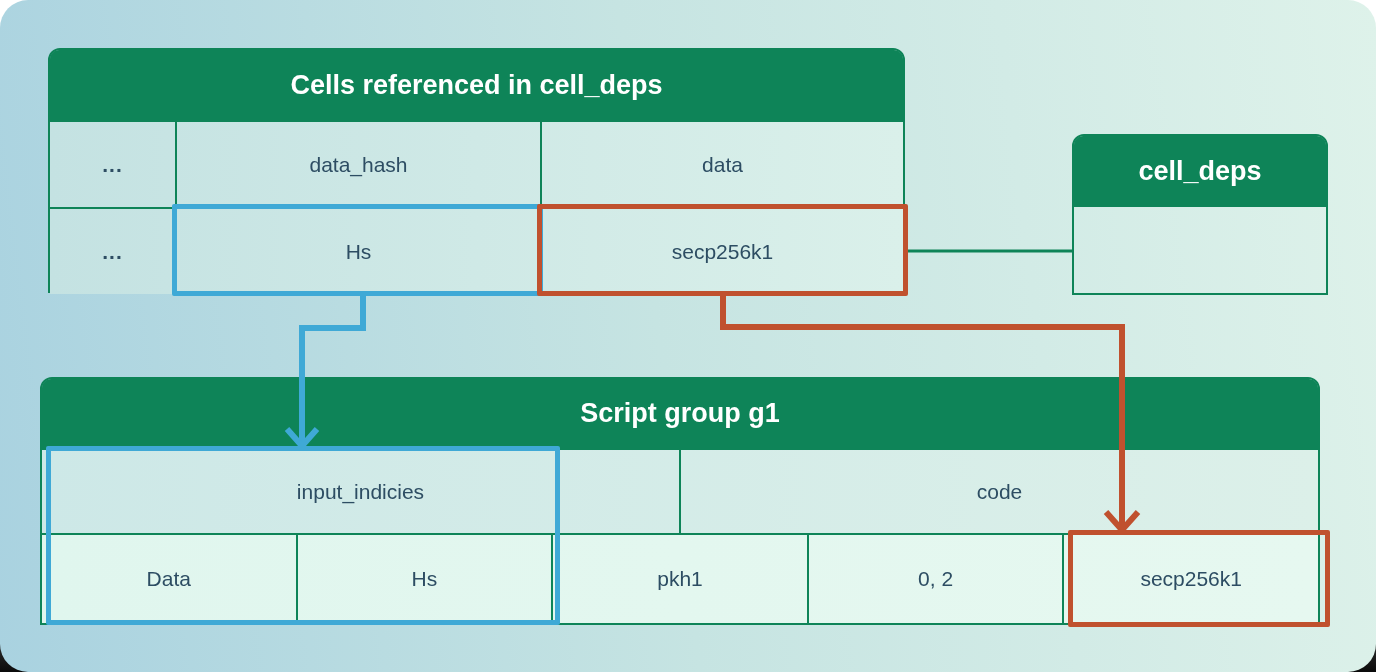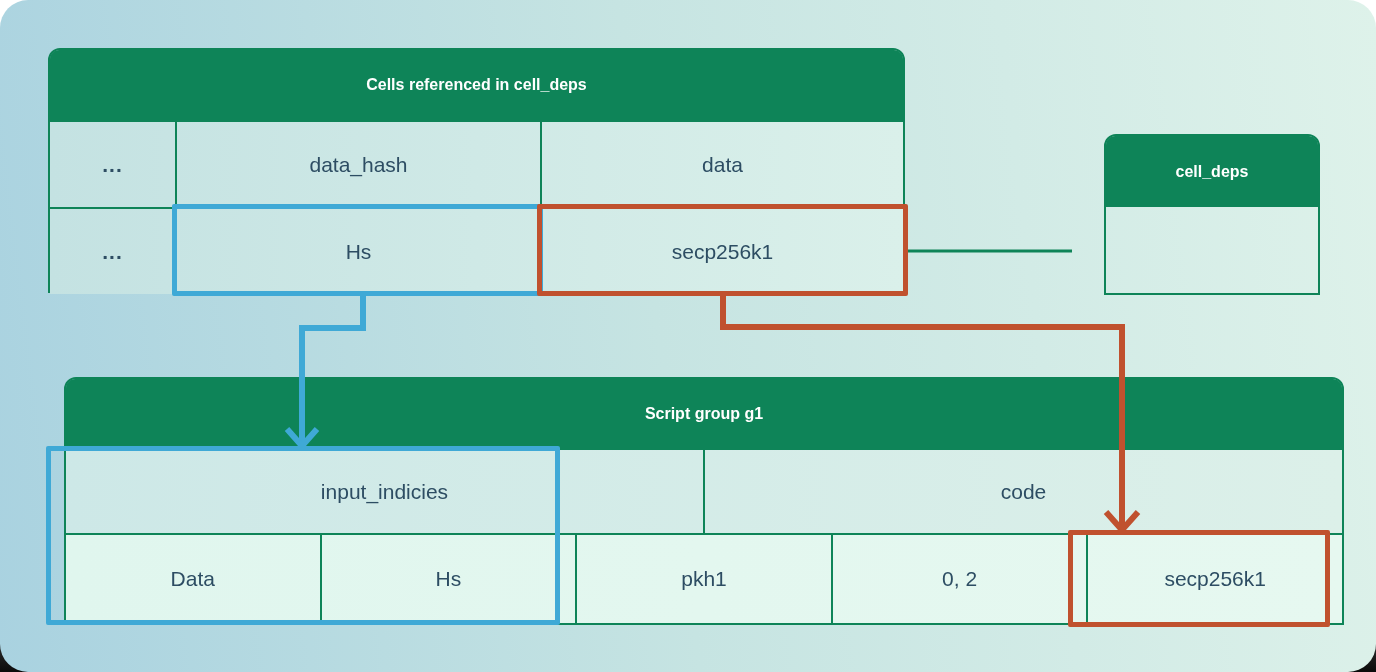--- a/index.html
+++ b/index.html
@@ -12,21 +12,21 @@
     position:relative; width:1376px; height:672px;
     border-radius:28px; overflow:hidden;
     background: linear-gradient(83deg, #a9d2e0 0%, #c6e4e2 48%, #def2ea 100%);
   }
   .dtable {
     position:absolute; box-sizing:border-box;
     border:2px solid #0e8458; border-radius:12px 12px 0 0;
   }
   .thead {
     background:#0e8458; color:#ffffff;
-    font-weight:700; font-size:16px;
+    font-weight:700; font-size:27px;
     display:flex; align-items:center; justify-content:center;
     border-radius:9px 9px 0 0;
   }
   .trow { display:flex; border-top:2px solid #0e8458; }
   .cell {
     box-sizing:border-box; border-left:2px solid #0e8458;
     display:flex; align-items:center; justify-content:center;
     font-size:21px; color:#2d4d63; overflow:hidden;
   }
   .cell:first-child { border-left:none; }
@@ -34,27 +34,27 @@
 
   
   .top-table { left:48px; top:48px; width:857px; height:245px; }
   .top-table .thead { height:70px; }
   .top-table .trow { height:85px; background:linear-gradient(90deg,#c4e2e2,#daf0ea); }
   .top-table .col-a { flex:0 0 125px; }
   .top-table .col-b { flex:0 0 365px; }
   .top-table .col-c { flex:1; }
 
   
-  .celldeps-table { left:1072px; top:134px; width:216px; height:161px;margin-left:32px; }
+  .celldeps-table { left:1072px; top:134px; width:256px; height:161px; }
   .celldeps-table .thead { height:71px; }
   .celldeps-table .trow { height:84px; background:#e4f6ee; }
   .celldeps-table .col-full { flex:1; }
 
   
-  .script-table { left:64px; top:377px; width:1280px; height:248px; }
+  .script-table { left:40px; top:377px; width:1280px; height:248px; }
   .script-table .thead { height:69px; }
   .script-table .labels-row { height:83px; background:linear-gradient(90deg,#cde8e7,#dcf0e9); }
   .script-table .values-row { height:88px; background:linear-gradient(90deg,#e0f6ee,#e6f8f0); }
   .script-table .col { flex:1; }
 
   .hbox { position:absolute; box-sizing:border-box; background:transparent; border-radius:2px; }
   .hbox.blue { border:5px solid #3fa9d6; }
   .hbox.red  { border:5px solid #c0512e; }
   .hbox-hs        { left:172px;  top:204px; width:371px; height:92px; }
   .hbox-secp-top  { left:537px;  top:204px; width:371px; height:92px; }

